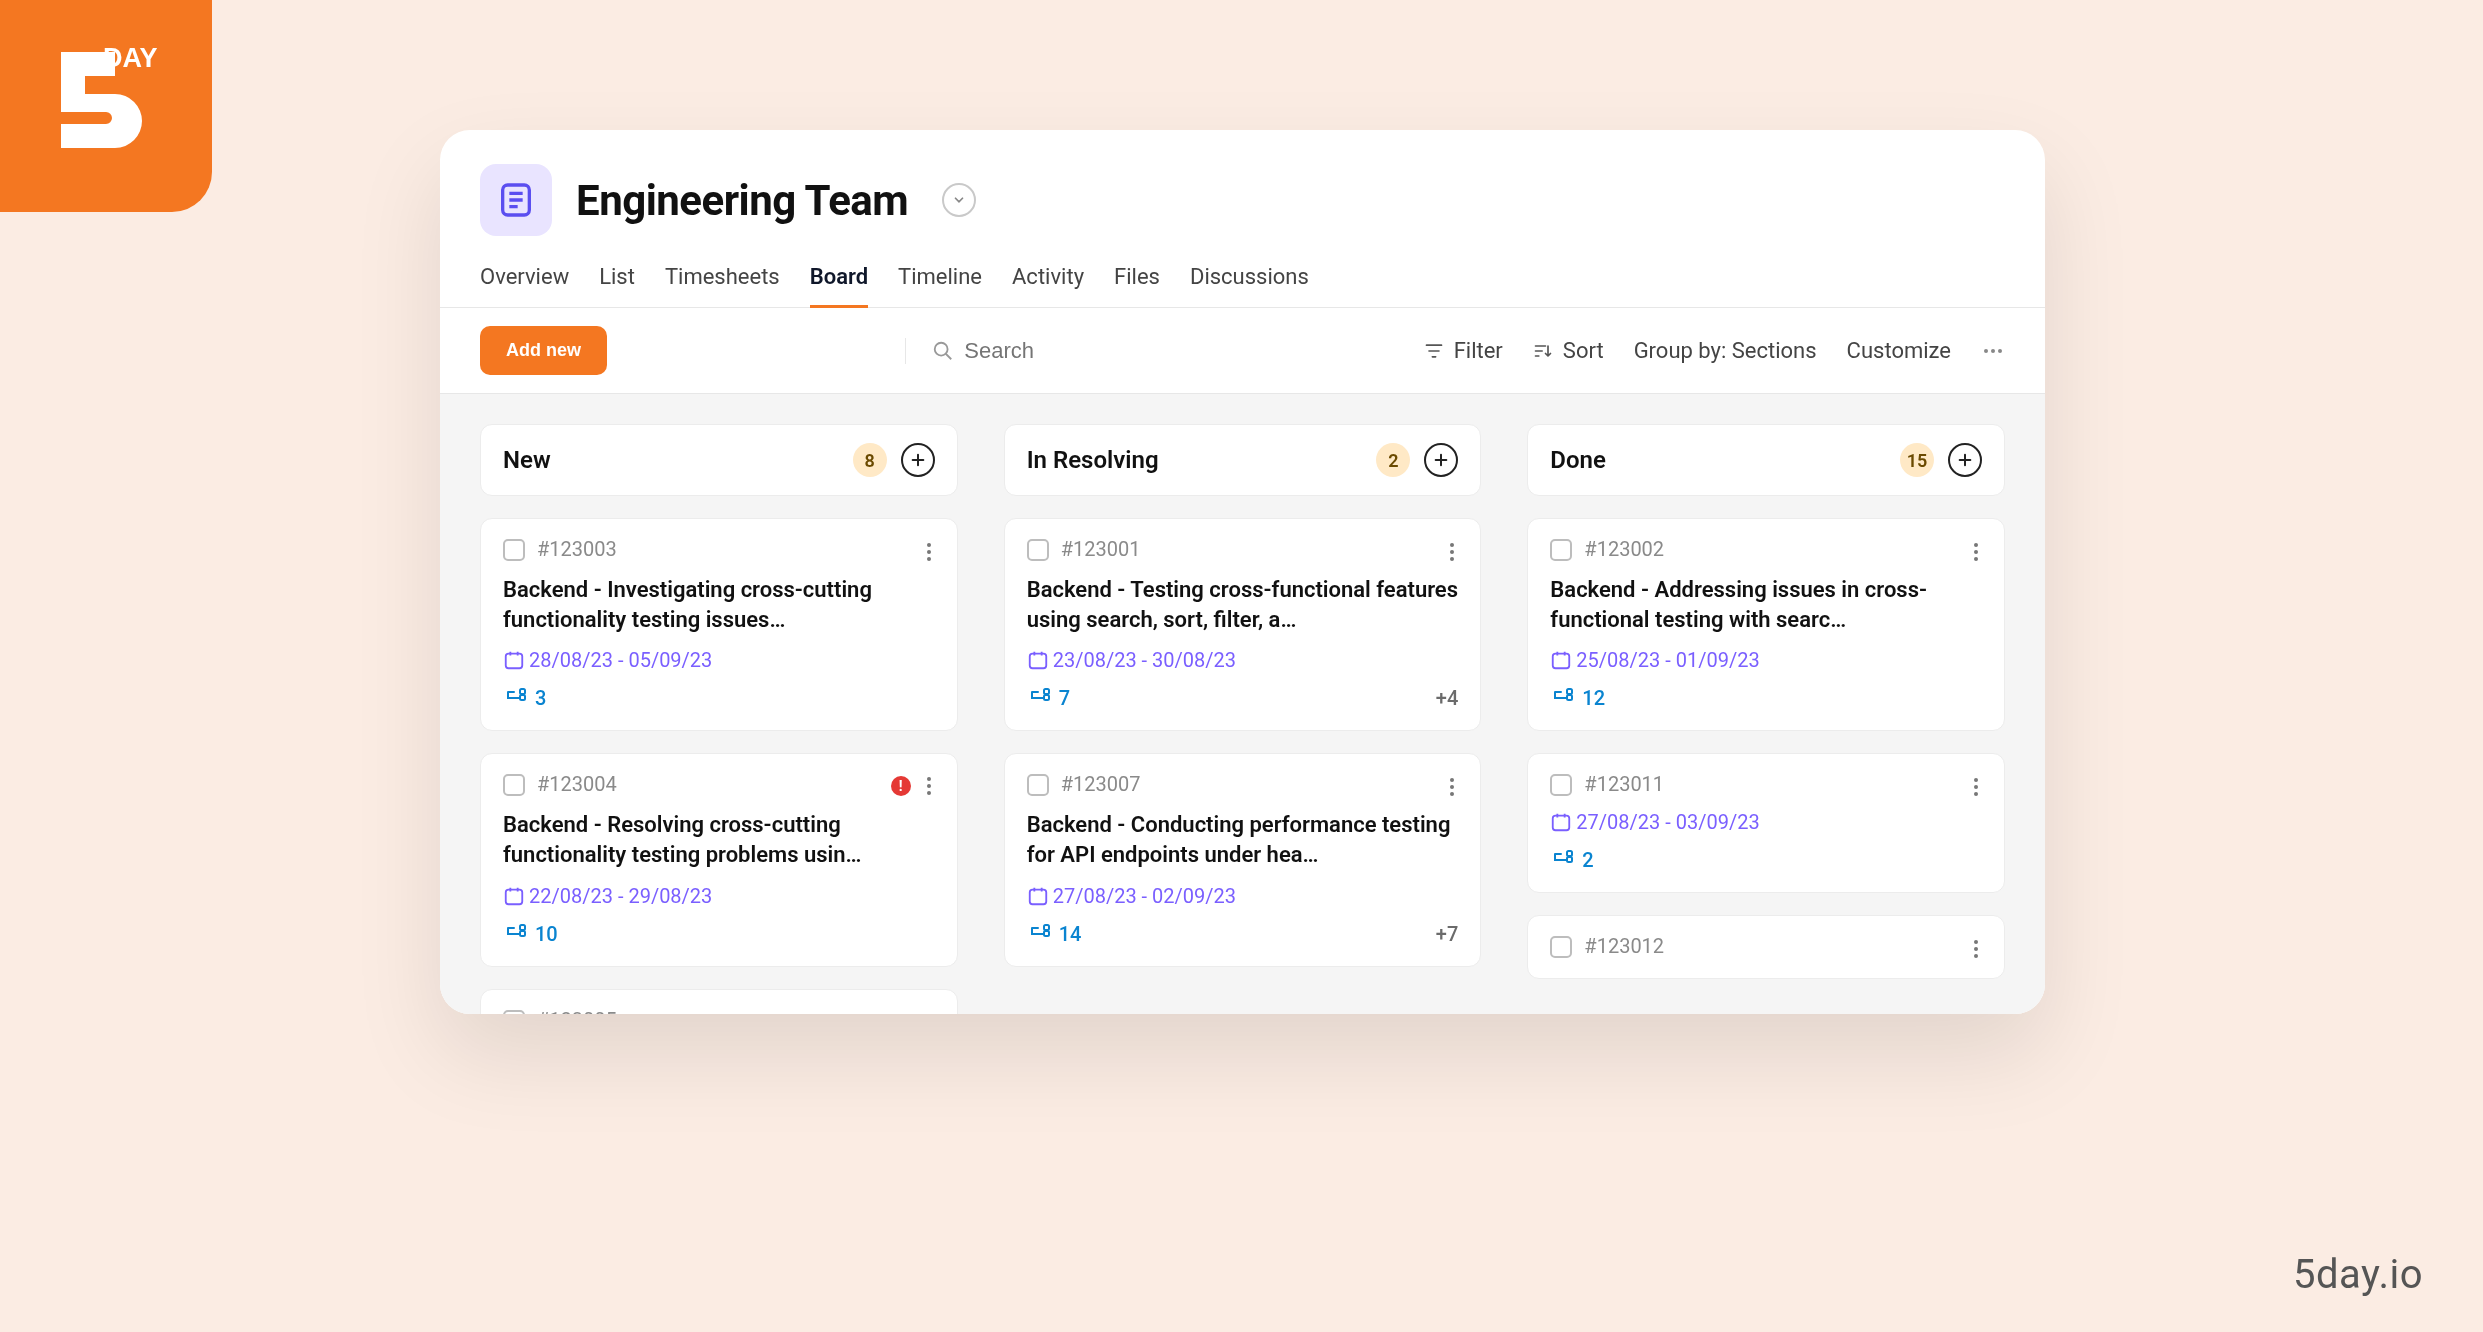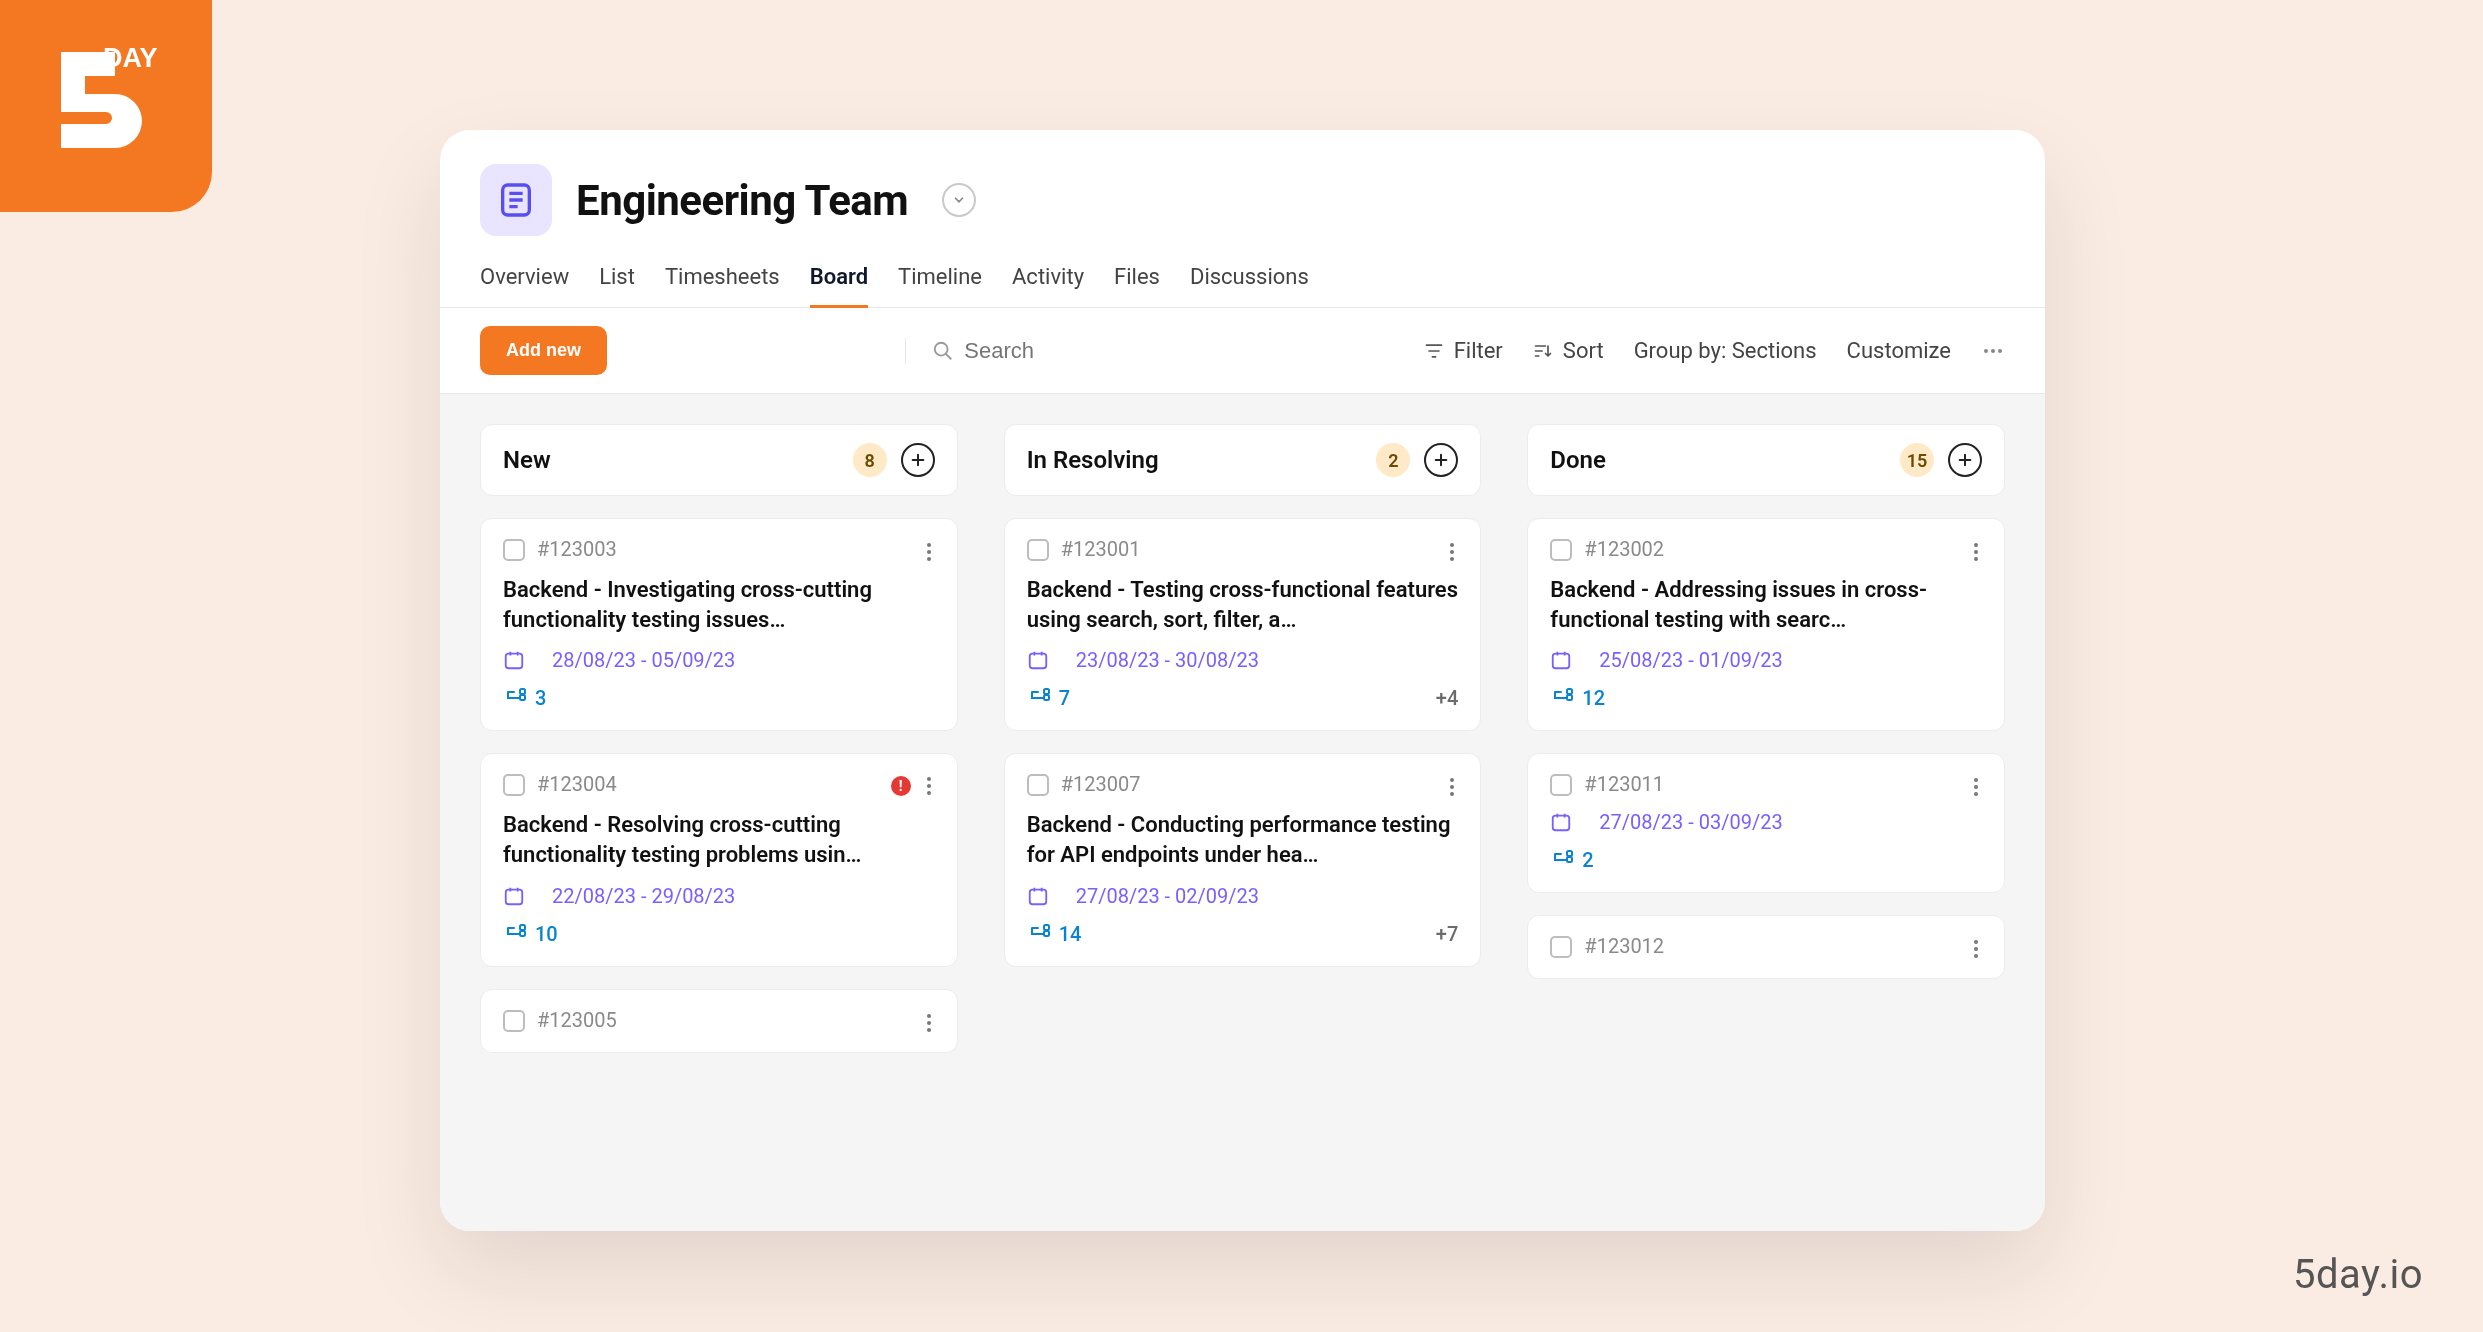--- a/index.html
+++ b/index.html
@@ -21,21 +21,21 @@
     display: flex;
     align-items: center;
     justify-content: center;
   }
   
   .window {
     position: absolute;
     left: 440px;
     top: 130px;
     width: 1605px;
-    height: 1101px;
+    height: 884px;
     background: #fff;
     border-radius: 30px;
     box-shadow: 0 40px 90px rgba(0,0,0,0.10);
     overflow: hidden;
     display: flex;
     flex-direction: column;
   }
   .hdr {
     padding: 34px 40px 10px 40px;
     display: flex;
@@ -215,21 +215,21 @@
     color: #111;
     line-height: 1.35;
     display: -webkit-box;
     -webkit-line-clamp: 2;
     -webkit-box-orient: vertical;
     overflow: hidden;
   }
   .card-dates {
     display: flex;
     align-items: center;
-    gap: 27px;
+    gap: 4px;
     color: #7a5fff;
     font-size: 20px;
   }
   .card-foot {
     display: flex;
     align-items: center;
     gap: 8px;
     color: #0a84d0;
     font-size: 20px;
     font-weight: 500;

